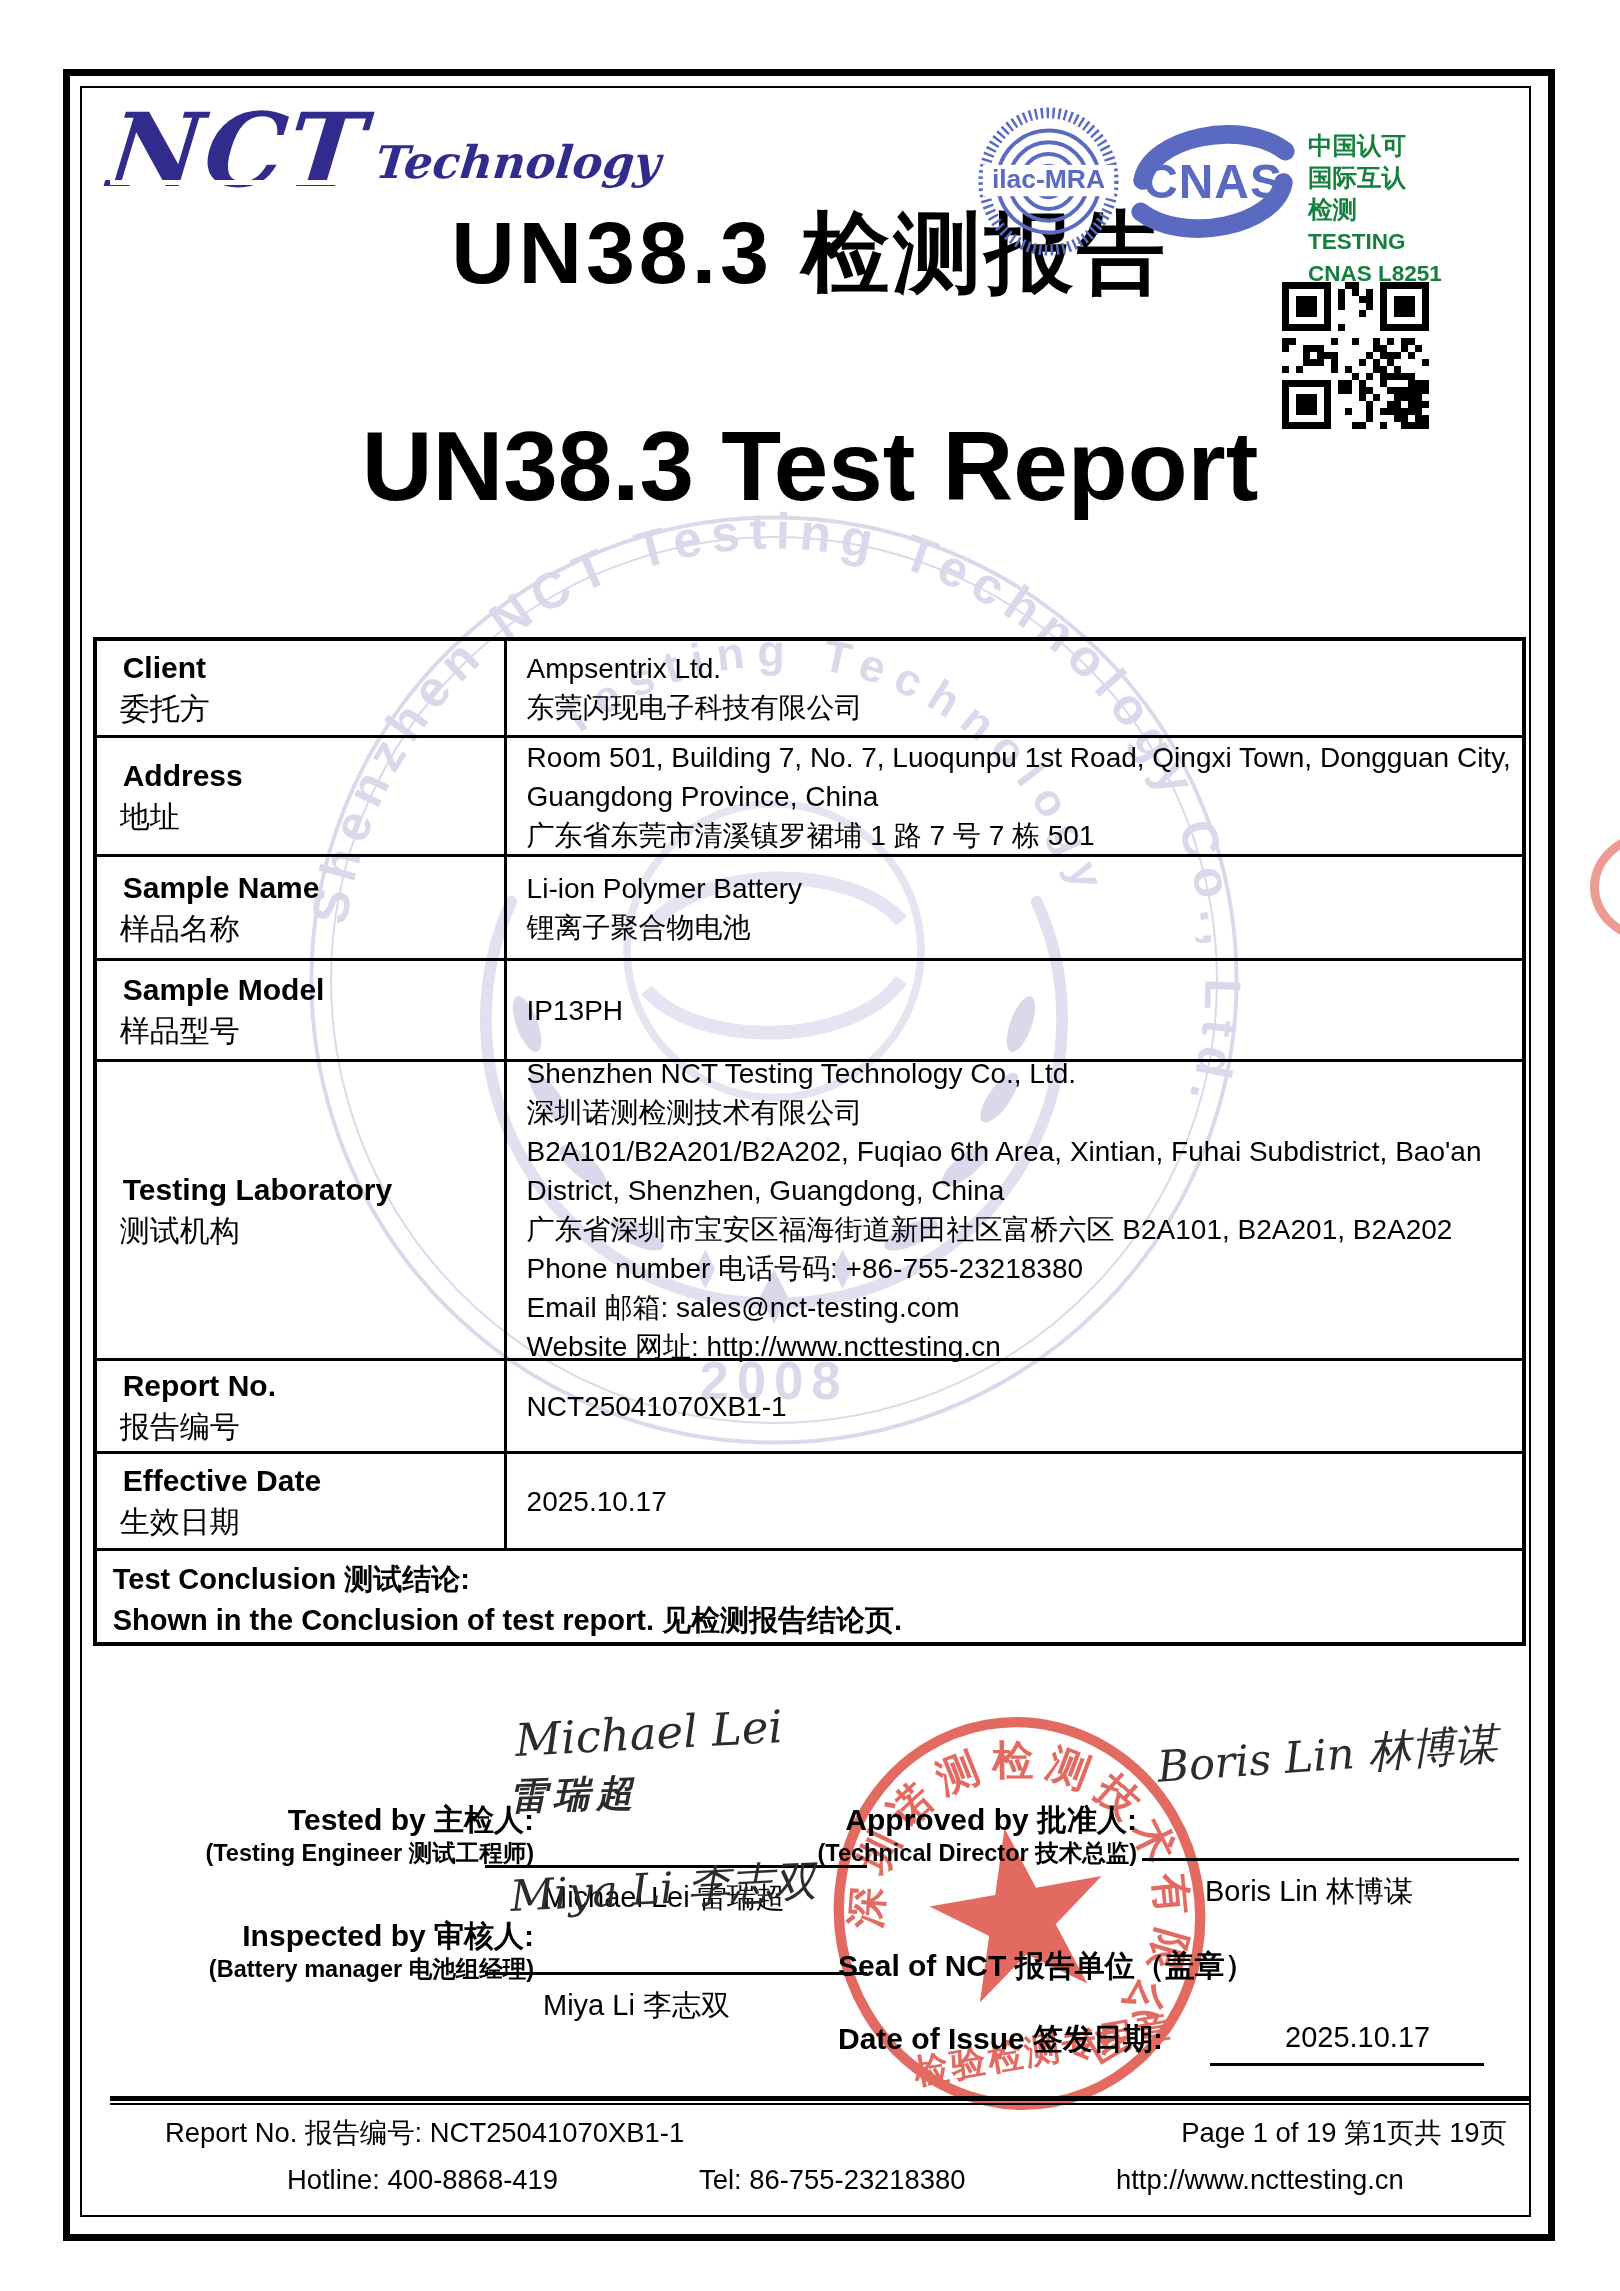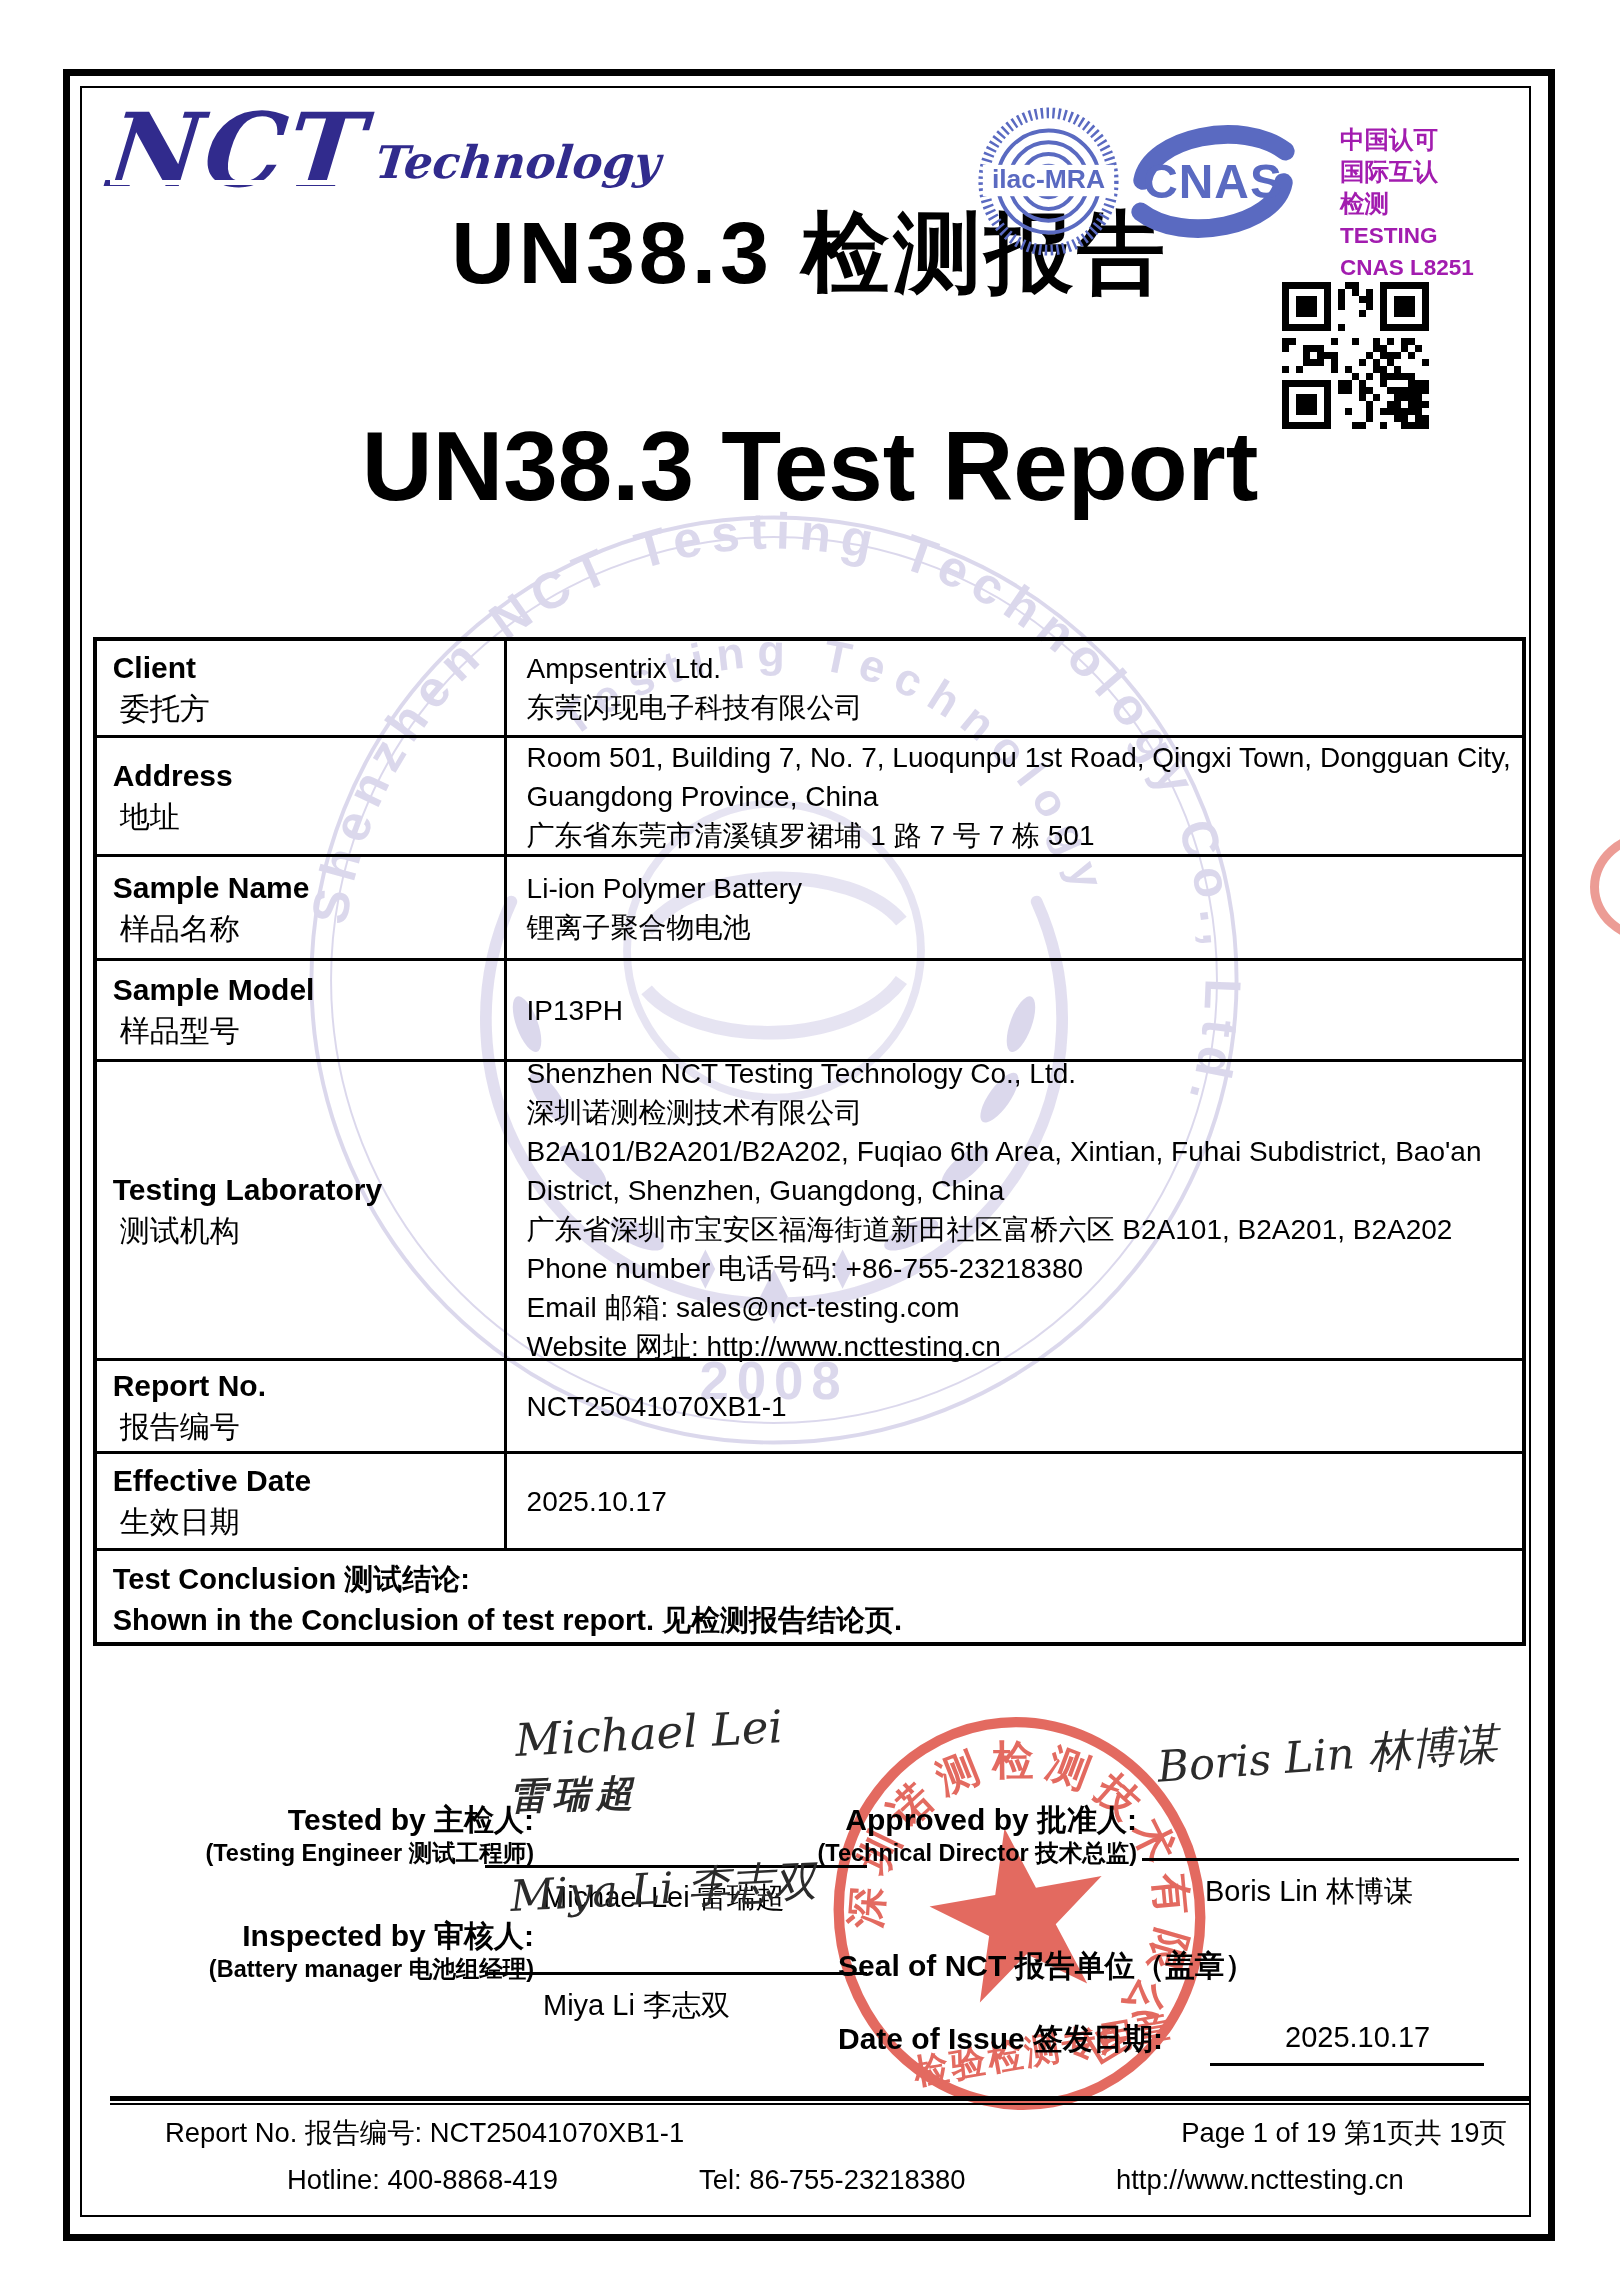--- a/index.html
+++ b/index.html
@@ -10,31 +10,31 @@
   .frame-outer{left:63px;top:69px;width:1478px;height:2158px;border:7.8px solid #000;}
   .frame-inner{left:80px;top:86px;width:1447px;height:2127px;border:2.9px solid #000;}
   
   .nct-logo{left:110px;top:90px;width:412px;height:147px;white-space:nowrap;}
   .nct-word{font-family:"DejaVu Serif",serif;font-style:italic;font-weight:800;font-size:102px;
             color:#312b8d;letter-spacing:2px;display:inline-block;transform:skewX(-6deg);}
   .tech-word{font-family:"DejaVu Serif",serif;font-style:italic;font-weight:700;font-size:45px;
              color:#312b8d;display:inline-block;margin-left:9.8px;transform:skewX(-6deg);position:relative;top:-7.8px;}
   .logo-stripe{position:absolute;left:0;width:100%;height:4.9px;background:#fff;}
   
-  .accred{left:1308px;top:124px;width:196px;line-height:32px;color:#a21caf;font-weight:700;font-size:24.5px;margin-left:32px;}
+  .accred{left:1308px;top:130px;width:196px;line-height:32px;color:#15803d;font-weight:700;font-size:24.5px;}
   
   .title-zh{left:0;top:194px;width:1620px;text-align:center;font-size:88px;font-weight:700;letter-spacing:3.9px;}
   .title-en{left:0;top:410px;width:1620px;text-align:center;font-size:98px;font-weight:700;}
   
   .report-table{left:93px;top:637px;width:1433px;border:4.9px solid #000;box-sizing:border-box;z-index:2;}
   .t-row{display:flex;border-bottom:3.9px solid #000;box-sizing:border-box;}
   .t-row:last-child{border-bottom:none;}
   .t-label{width:410px;border-right:3.9px solid #000;box-sizing:border-box;padding:5.9px 5.9px 5.9px 15.7px;
            display:flex;flex-direction:column;justify-content:center;}
-  .t-label .en{font-weight:700;font-size:30px;line-height:41px;}
+  .t-label .en{font-weight:700;font-size:30px;line-height:41px;margin-left:10px;}
   .t-label .zh{font-size:30px;line-height:41px;margin-left:7px;}
   .t-value{flex:1;padding:5.9px 9.8px 5.9px 19.6px;display:flex;flex-direction:column;justify-content:center;}
   .t-value div{font-size:28px;line-height:39px;}
   .t-conclusion{padding:7.8px 9.8px 7.8px 15.7px;}
   .t-conclusion div{font-size:29px;font-weight:700;line-height:41px;}
   
   .sig-label{font-weight:700;font-size:30px;text-align:right;}
   .sig-sub{font-weight:700;font-size:23.5px;text-align:right;}
   .sig-line{height:2.9px;background:#000;}
   .sig-name{font-size:29px;margin-left:48px;}

